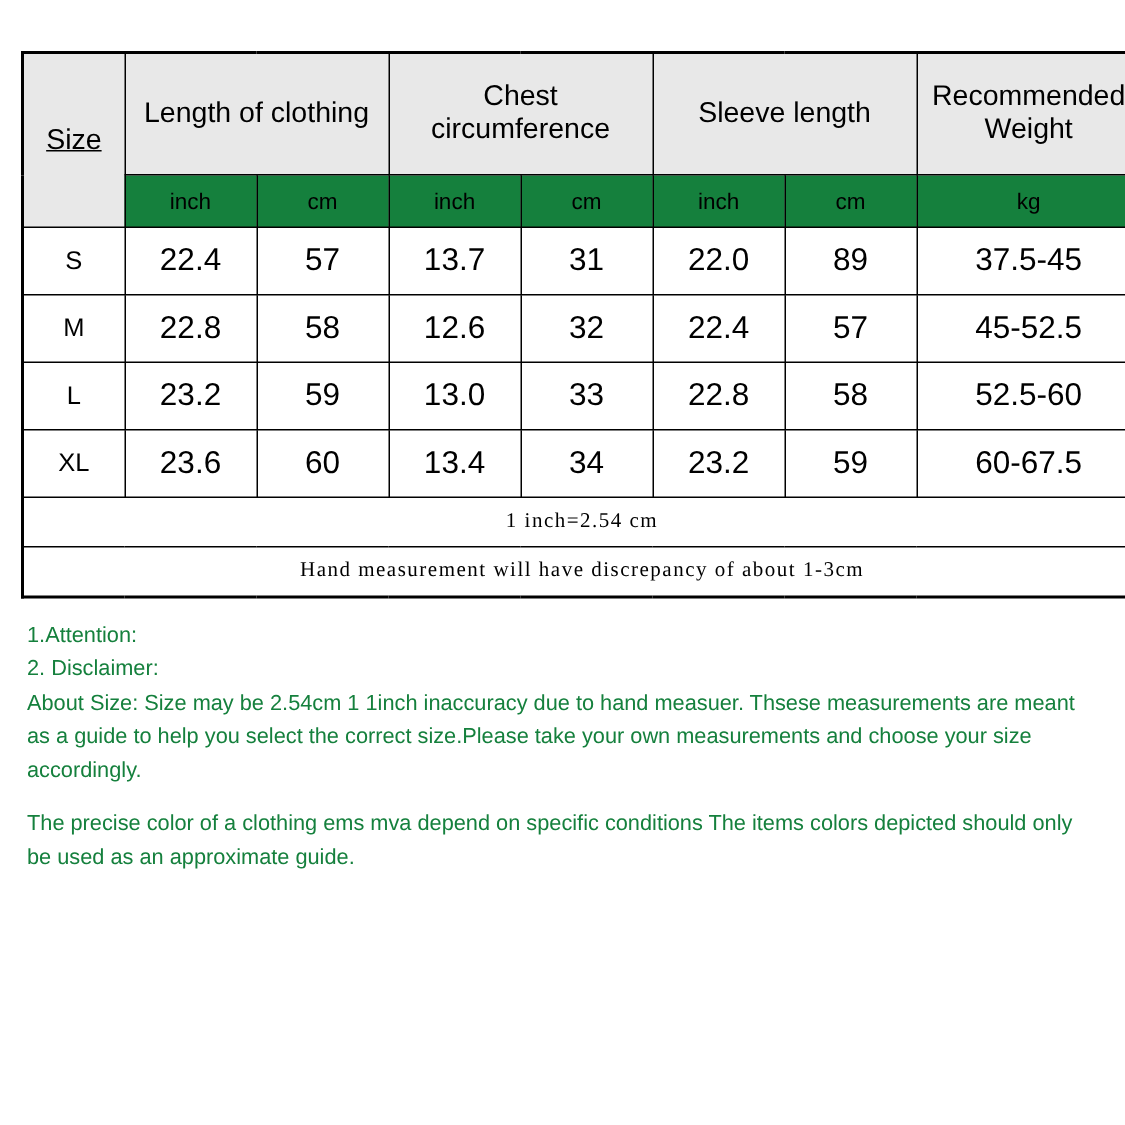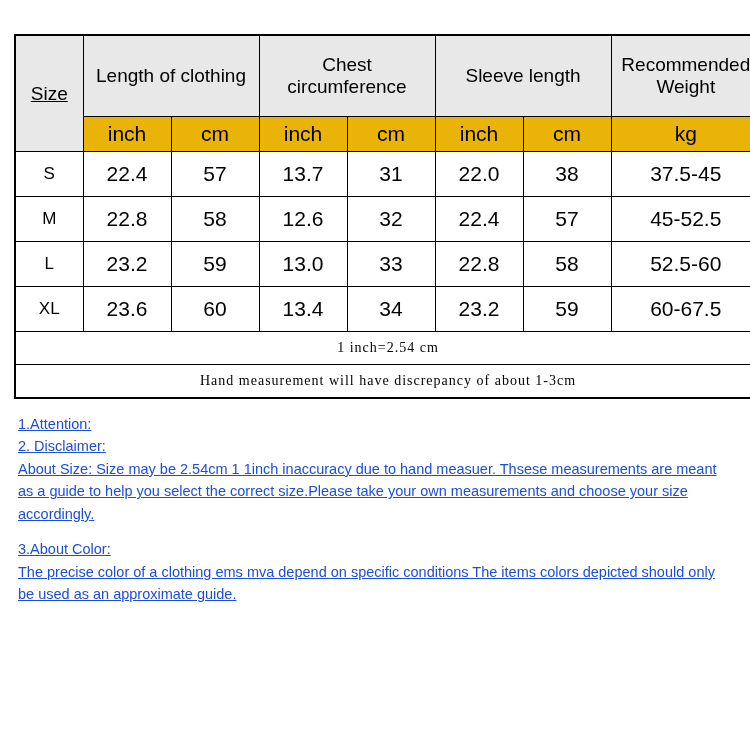--- a/index.html
+++ b/index.html
@@ -42,22 +42,22 @@
     padding: 6px 4px;
     height: 68px;
   }
   .hdr-size {
     background: #e8e8e8;
     font-size: 19px;
     font-weight: bold;
     text-decoration: underline;
   }
   .hdr-units td {
-    background: #eab308;
-    font-size: 21px;
+    background: #15803d;
+    font-size: 15px;
     height: 32px;
   }
   .data-row td {
     font-size: 21px;
     height: 42px;
     background: #ffffff;
   }
   .data-row td.size-col {
     font-size: 17px;
   }
@@ -74,22 +74,21 @@
   }
   .col-size { width: 68px; }
   .col-val  { width: 88px; }
   .col-rec  { width: 150px; }
 
   .text-block {
     margin-top: 14px;
     padding: 0 2px 0 4px;
     font-size: 14.5px;
     line-height: 1.55;
-    color: #1d4ed8;
-    text-decoration: underline;
+    color: #15803d;
   }
   .text-block p {
     margin: 0 0 13px 0;
   }
   .text-block p.tight {
     margin-bottom: 0;
   }
   .text-block .heading {
     margin-bottom: 0;
   }
@@ -128,21 +127,21 @@
         <td>kg</td>
       </tr>
 
       <tr class="data-row">
         <td class="size-col">S</td>
         <td>22.4</td>
         <td>57</td>
         <td>13.7</td>
         <td>31</td>
         <td>22.0</td>
-        <td>38</td>
+        <td>89</td>
         <td>37.5-45</td>
       </tr>
       <tr class="data-row">
         <td class="size-col">M</td>
         <td>22.8</td>
         <td>58</td>
         <td>12.6</td>
         <td>32</td>
         <td>22.4</td>
         <td>57</td>
@@ -177,18 +176,17 @@
       </tr>
     </tbody>
   </table>
 
   <div class="text-block">
     <p class="heading tight">1.Attention:</p>
 
     <p class="heading tight">2. Disclaimer:</p>
     <p>About Size: Size may be 2.54cm 1 1inch inaccuracy due to hand measuer. Thsese measurements are meant as a   guide to help you select the correct size.Please take your own measurements and choose your size accordingly.</p>
 
-    <p class="heading tight">3.About Color:</p>
     <p>The precise color of a clothing ems mva depend on specific conditions The items colors depicted should only be   used as an approximate guide.</p>
 
   </div>
 
 </div>
 
 </body></html>

